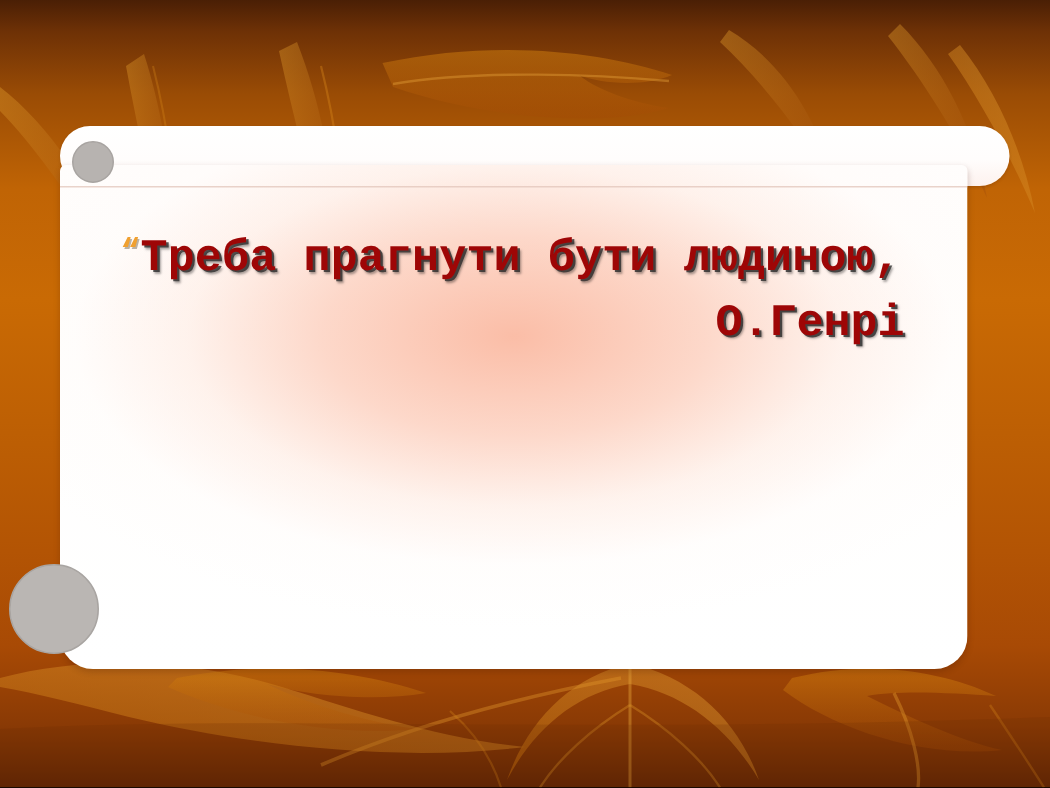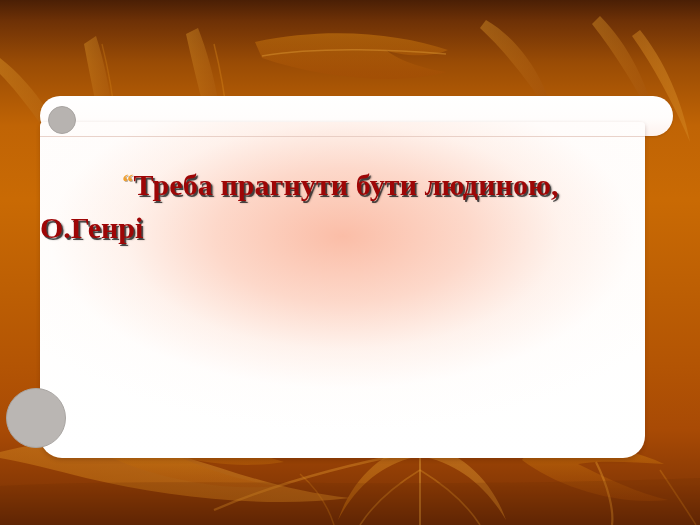--- a/index.html
+++ b/index.html
@@ -38,23 +38,24 @@
     position: absolute;
     inset: 0;
     overflow: hidden;
   }
   .bg-leaves svg { display: block; width: 700px; height: 525px; }
 
   
   .card-wrap {
     position: absolute;
     left: 40px;
-    top: 96px;
+    top: 84px;
     width: 635px;
     height: 362px;
+    font-family: Liberation Mono, monospace;
   }
 
   
   .card-header {
     position: absolute;
     left: 0;
     top: 0;
     width: 633px;
     height: 40px;
     border-radius: 20px 20px 20px 20px;
@@ -147,21 +148,21 @@
     font-size: 22px;
     font-weight: bold;
     vertical-align: 6px;
     text-shadow: 1px 1px 0 rgba(60,40,10,0.35);
   }
   .attrib {
     color: #9e0606;
     font-size: 30px;
     font-weight: bold;
     line-height: 1.42;
-    text-align: left;
+    text-align: right;
     padding-right: 42px;
     text-shadow:
       1.6px 1.6px 0 rgba(40,40,40,0.78),
       2.4px 2.4px 1.6px rgba(0,0,0,0.34);
   }
 </style>
 </head>
 <body>
 
 <div id="slide">

